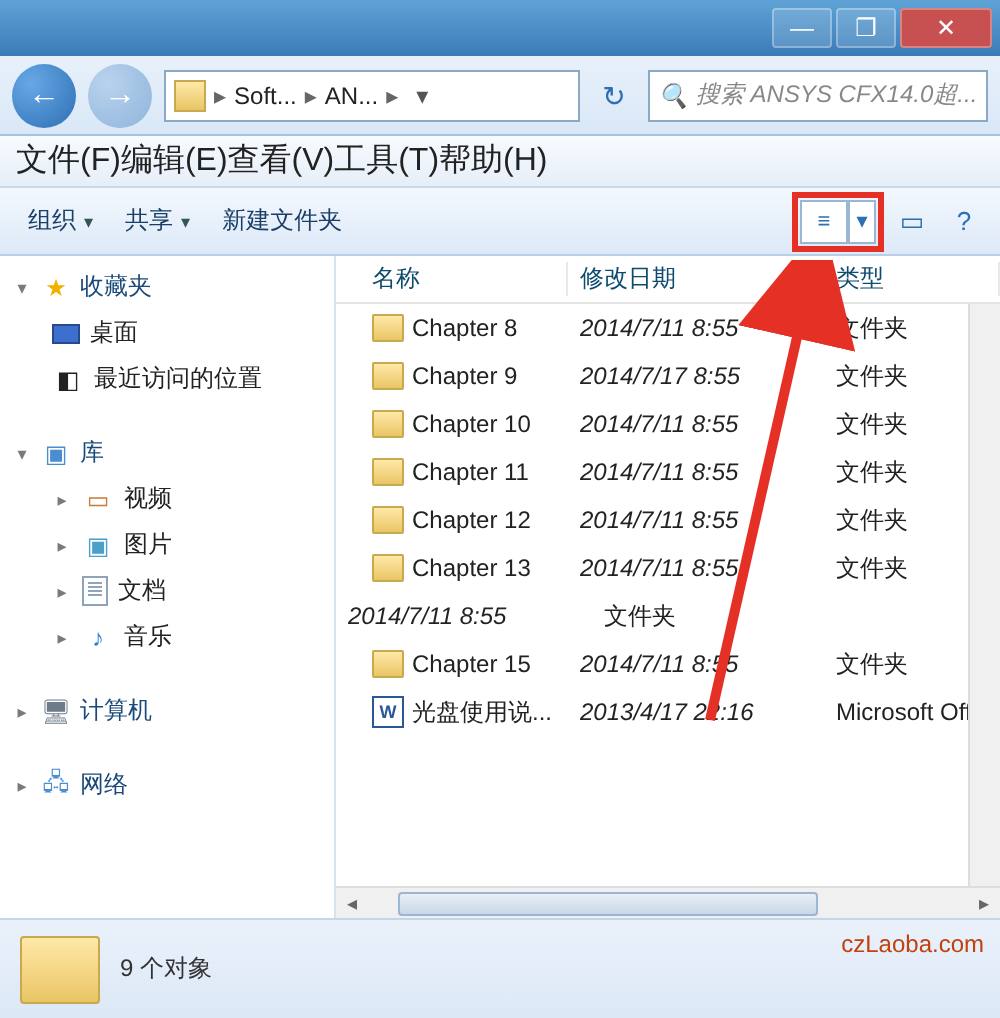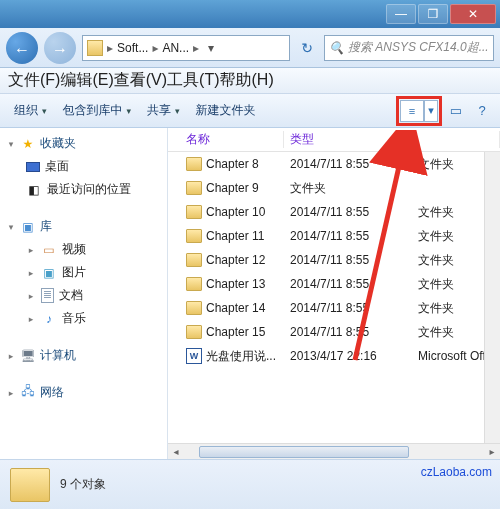--- a/index.html
+++ b/index.html
@@ -32,41 +32,41 @@
 .side-head { display:flex; align-items:center; gap:4px; padding: 3px 6px; color:#1a4a7a; }
 .side-item { display:flex; align-items:center; gap:5px; padding: 3px 6px 3px 26px; color:#222; }
 .tri { color:#7a7a7a; font-size:9px; width:10px; text-align:center; }
 .side-icon { width:16px; height:16px; display:flex; align-items:center; justify-content:center; font-size:12px; }
 .star { color:#f2b100; }
 .fldr { width:16px; height:14px; background:linear-gradient(#ffe9a8,#e9c565); border:1px solid #c9a94f; border-radius:1px; }
 .blue-sq { width:14px; height:10px; background:#3d6fd1; border:1px solid #274a8f; }
 .doc-ic { width:13px; height:15px; background:#fff; border:1px solid #8fa3b9; position:relative; }
 .doc-ic::before { content:""; position:absolute; left:2px; top:2px; width:7px; height:1px; background:#8fa3b9; box-shadow:0 2px #8fa3b9,0 4px #8fa3b9,0 6px #8fa3b9; }
 .filepane { flex:1; position:relative; font-size:12px; overflow:hidden; }
-.col-head { display:flex; height:24px; align-items:center; border-bottom:1px solid #e3e3e3; color:#6d28d9; }
+.col-head { display:flex; height:24px; align-items:center; border-bottom:1px solid #e3e3e3; color:#0c4a6e; }
 .col { padding:0 6px; border-right:1px solid #e8e8e8; }
 .col.name { width:116px; padding-left:18px; }
 .col.date { width:128px; }
 .col.type { flex:1; }
 .file-row { display:flex; height:24px; align-items:center; color:#222; }
 .cell.name { width:116px; display:flex; align-items:center; gap:4px; padding-left:18px; }
-.cell.date { width:128px; padding-left:6px; }
+.cell.date { width:128px; padding-left:6px;font-style:italic; }
 .cell.type { flex:1; padding-left:6px; }
 .word-ic { width:16px; height:16px; background:#fff; border:1px solid #2b579a; display:flex; align-items:center; justify-content:center; font-size:9px; color:#2b579a; font-weight:bold; }
 .vscroll { position:absolute; right:0; top:24px; bottom:16px; width:16px; background:#f0f0f0; border-left:1px solid #ddd; }
 .hscroll { position:absolute; left:0; right:0; bottom:0; height:16px; background:#f0f0f0; border-top:1px solid #ddd; display:flex; align-items:center; }
 .hs-btn { width:16px; height:16px; display:flex; align-items:center; justify-content:center; color:#666; font-size:10px; }
 .hs-track { flex:1; height:14px; position:relative; }
 .hs-thumb { position:absolute; left:5%; width:70%; top:1px; height:12px; background:linear-gradient(#e9eef5,#c9d7e8); border:1px solid #9ab6d4; border-radius:2px; }
 .statusbar { height: 50px; background: linear-gradient(#eaf1fb,#dce8f6); border-top:1px solid #c4d6ea; display:flex; align-items:center; padding:4px 10px; gap:10px; font-size:12px; color:#333; }
 .big-fldr { width:40px; height:34px; background:linear-gradient(#ffe9a8,#e9c565); border:1px solid #c9a94f; border-radius:2px; }
 .arrow { position:absolute; left:345px; top:130px; pointer-events:none; }
 .watermark { position:absolute; right:8px; bottom:30px; text-align:right; pointer-events:none; }
 .wm-main { font-size:20px; color:#252525; font-weight:500; display:flex; align-items:center; gap:4px; justify-content:flex-end; }
-.wm-sub { font-size:12px; color:#1d4ed8; }
+.wm-sub { font-size:12px; color:#c2410c; }
 .wm-logo { width:22px; height:22px; position:relative; }
 .wm-logo::before { content:""; position:absolute; left:0; top:0; width:14px; height:14px; background:#2f71e0; }
 .wm-logo::after { content:""; position:absolute; right:0; bottom:0; width:10px; height:10px; background:#f7b92f; }
 </style>
 </head>
 <body>
 
 <div class="titlebar">
   <div class="tb-btn">—</div>
   <div class="tb-btn">❐</div>
@@ -95,21 +95,20 @@
 <div class="menubar">
   <span>文件(F)</span>
   <span>编辑(E)</span>
   <span>查看(V)</span>
   <span>工具(T)</span>
   <span>帮助(H)</span>
 </div>
 
 <div class="toolbar">
   <div class="tool-btn tool-drop">组织</div>
-  <div class="tool-btn tool-drop">包含到库中</div>
   <div class="tool-btn tool-drop">共享</div>
   <div class="tool-btn">新建文件夹</div>
   <div class="tool-right">
     <div class="view-grp">
       <div class="view-btn">≡</div>
       <div class="view-btn drop">▾</div>
     </div>
     <div class="sq-btn">▭</div>
     <div class="sq-btn">?</div>
   </div>
@@ -171,36 +170,38 @@
         <span class="tri">▸</span>
         <span class="side-icon" style="color:#4a8ed2">🖧</span>
         <span>网络</span>
       </div>
     </div>
   </div>
 
   <div class="filepane">
     <div class="col-head">
       <div class="col name">名称</div>
+      <div class="col date">修改日期</div>
       <div class="col type">类型</div>
     </div>
     <div id="rows-ct">
         <div class="file-row">
           <div class="cell name">
             <span class="fldr"></span>
             <span>Chapter 8</span>
           </div>
           <div class="cell date">2014/7/11 8:55</div>
           <div class="cell type">文件夹</div>
         </div>
         <div class="file-row">
           <div class="cell name">
             <span class="fldr"></span>
             <span>Chapter 9</span>
           </div>
+          <div class="cell date">2014/7/17 8:55</div>
           <div class="cell type">文件夹</div>
         </div>
         <div class="file-row">
           <div class="cell name">
             <span class="fldr"></span>
             <span>Chapter 10</span>
           </div>
           <div class="cell date">2014/7/11 8:55</div>
           <div class="cell type">文件夹</div>
         </div>
@@ -222,24 +223,20 @@
         </div>
         <div class="file-row">
           <div class="cell name">
             <span class="fldr"></span>
             <span>Chapter 13</span>
           </div>
           <div class="cell date">2014/7/11 8:55</div>
           <div class="cell type">文件夹</div>
         </div>
         <div class="file-row">
-          <div class="cell name">
-            <span class="fldr"></span>
-            <span>Chapter 14</span>
-          </div>
           <div class="cell date">2014/7/11 8:55</div>
           <div class="cell type">文件夹</div>
         </div>
         <div class="file-row">
           <div class="cell name">
             <span class="fldr"></span>
             <span>Chapter 15</span>
           </div>
           <div class="cell date">2014/7/11 8:55</div>
           <div class="cell type">文件夹</div>

